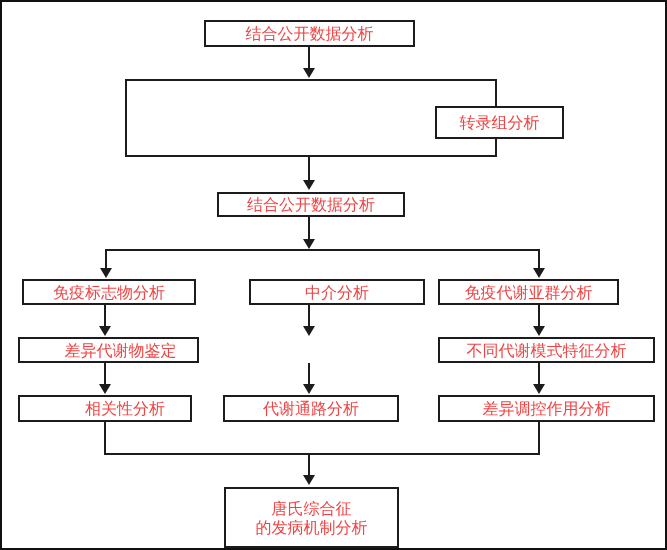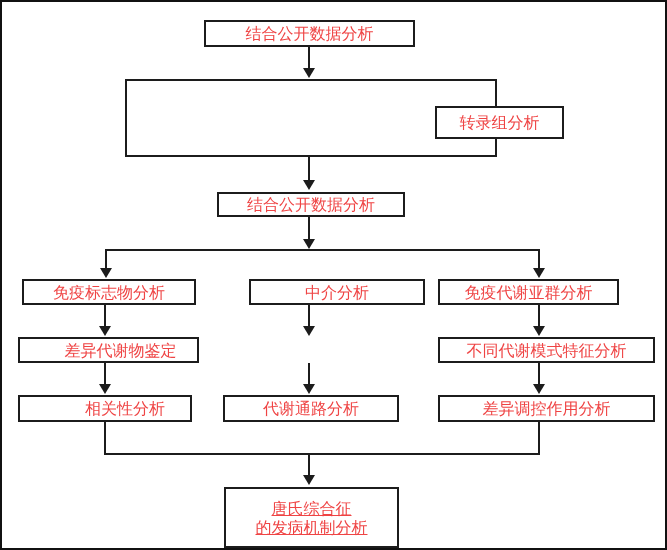--- a/index.html
+++ b/index.html
@@ -97,20 +97,20 @@
   <div class="vline" style="left:536px; top:361px; height:21px;"></div>
   <div class="arrow-down" style="left:531px; top:382px;"></div>
   <div class="box" style="left:436px; top:393px; width:217px; height:27px;">差异调控作用分析</div>
 
   <div class="vline" style="left:102px; top:420px; height:33px;"></div>
   <div class="vline" style="left:536px; top:420px; height:33px;"></div>
   <div class="hline" style="left:102px; top:451px; width:436px;"></div>
   <div class="vline" style="left:306px; top:453px; height:20px;"></div>
   <div class="arrow-down" style="left:301px; top:473px;"></div>
 
-  <div class="box" style="left:222px; top:485px; width:175px; height:61px;text-decoration:underline;">
+  <div class="box" style="left:222px; top:485px; width:175px; height:61px;">
     <div class="twoline">
       <div>唐氏综合征</div>
       <div>的发病机制分析</div>
     </div>
   </div>
 
 </div>
 
 </body></html>

